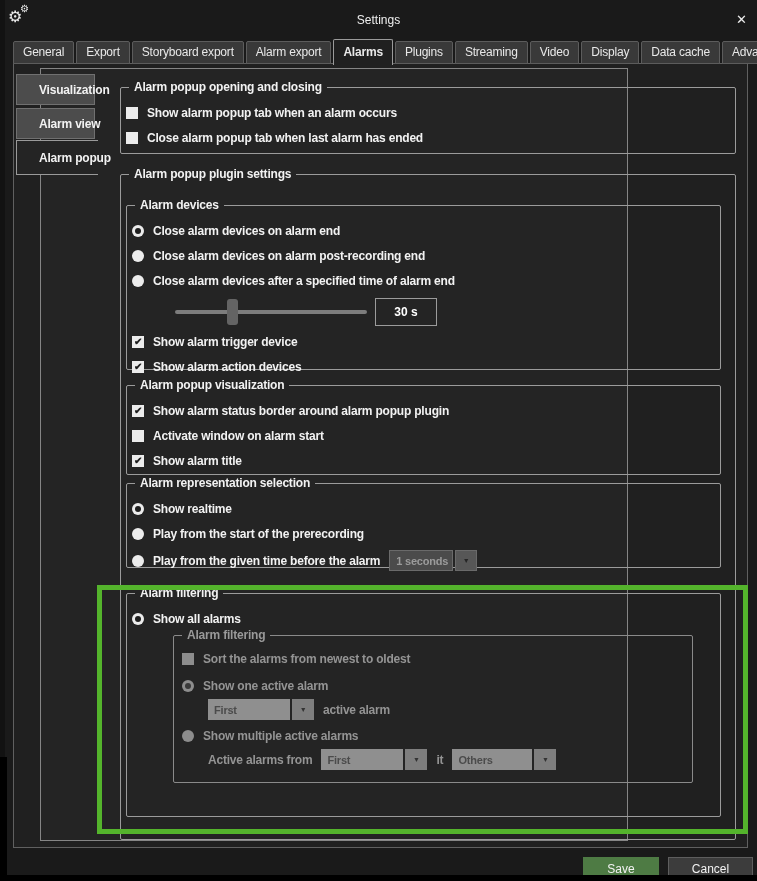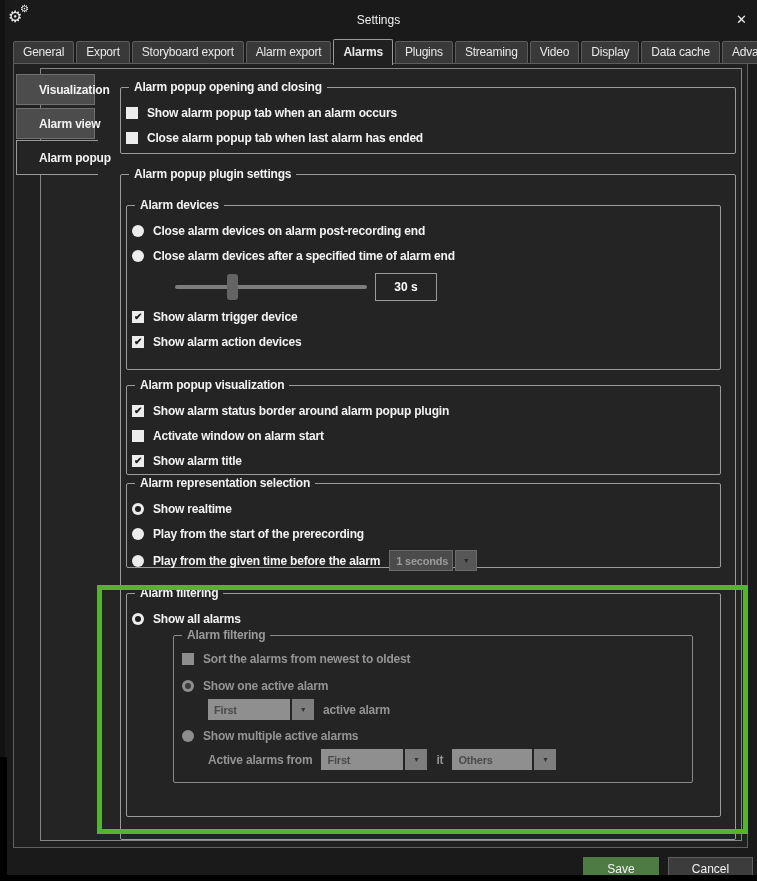--- a/index.html
+++ b/index.html
@@ -24,21 +24,21 @@
     background:#393939; border:1px solid #5c5c5c; border-radius:2px 2px 0 0;
     font-size:12px; color:#e8e8e8; white-space:nowrap; letter-spacing:-0.2px;
   }
   .tab.active {
     height:26px; line-height:24px; background:#202020; border-color:#9a9a9a;
     border-bottom:none; font-weight:bold; margin-bottom:-1px; z-index:5;
   }
   
   .outer-pane { position:absolute; left:13px; top:63px; width:735px; height:785px;
     background:#202020; border:1px solid #606060; }
-  .inner-pane { position:absolute; left:26px; top:4px; width:702px; height:773px;
+  .inner-pane { position:absolute; left:26px; top:4px; width:588px; height:773px;
     background:#242424; border:1px solid #858585; z-index:1; }
   
   .side-tab { position:absolute; left:2px; width:79px; height:31px; z-index:2;
     background:#4c4c4c; border:1px solid #707070; display:flex; align-items:center;
     padding-left:22px; font-size:12px; font-weight:bold; color:#f2f2f2; letter-spacing:-0.2px; white-space:nowrap; }
   .side-tab.t1 { top:10px; }
   .side-tab.t2 { top:44px; }
   .side-tab.active { top:76px; height:35px; width:82px; background:#242424;
     border:1px solid #9a9a9a; border-right:none; z-index:3; }
   
@@ -153,20 +153,24 @@
           <span>Close alarm popup tab when last alarm has ended</span>
         </div>
       </div>
 
       <div class="fs fsB">
         <span class="legend">Alarm popup plugin settings</span>
 
         <div class="fs sub fsB1">
           <span class="legend">Alarm devices</span>
           <div class="row">
+            <span class="radio selected"></span>
+            <span>Close alarm devices on alarm end</span>
+          </div>
+          <div class="row">
             <span class="radio"></span>
             <span>Close alarm devices on alarm post-recording end</span>
           </div>
           <div class="row">
             <span class="radio"></span>
             <span>Close alarm devices after a specified time of alarm end</span>
           </div>
           <div class="slider-row">
             <span class="track">
               <span class="thumb"></span>

